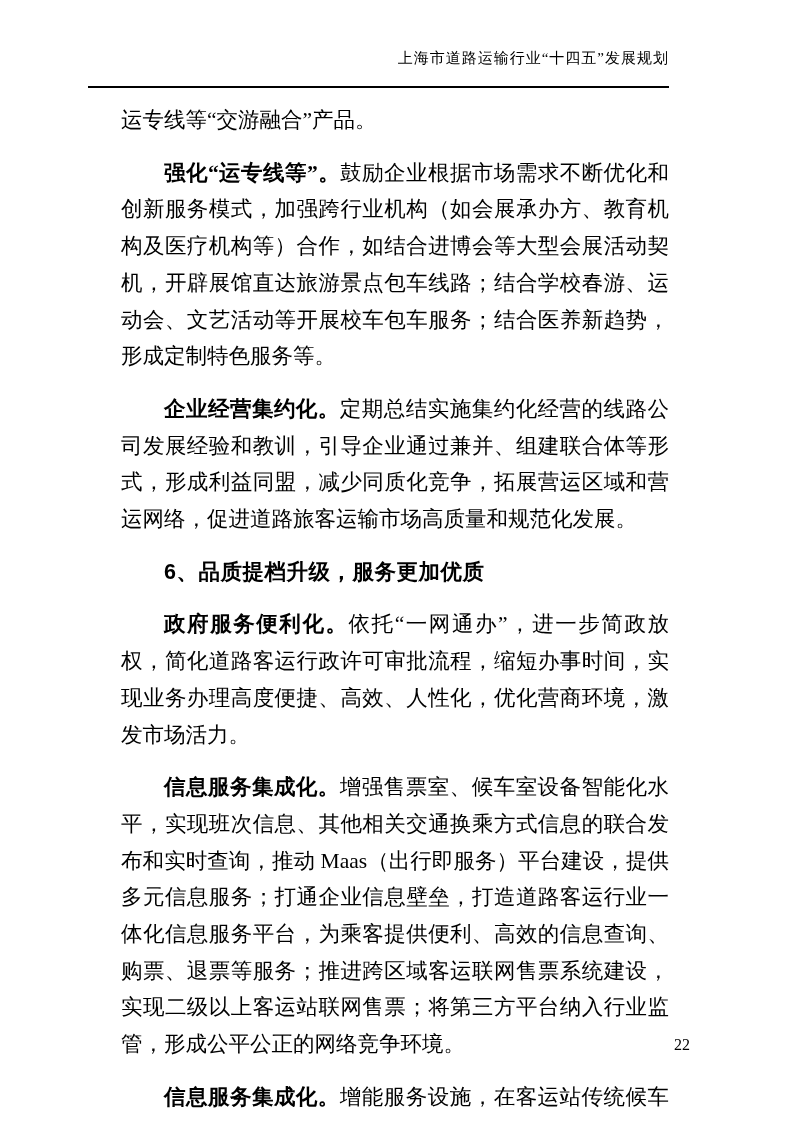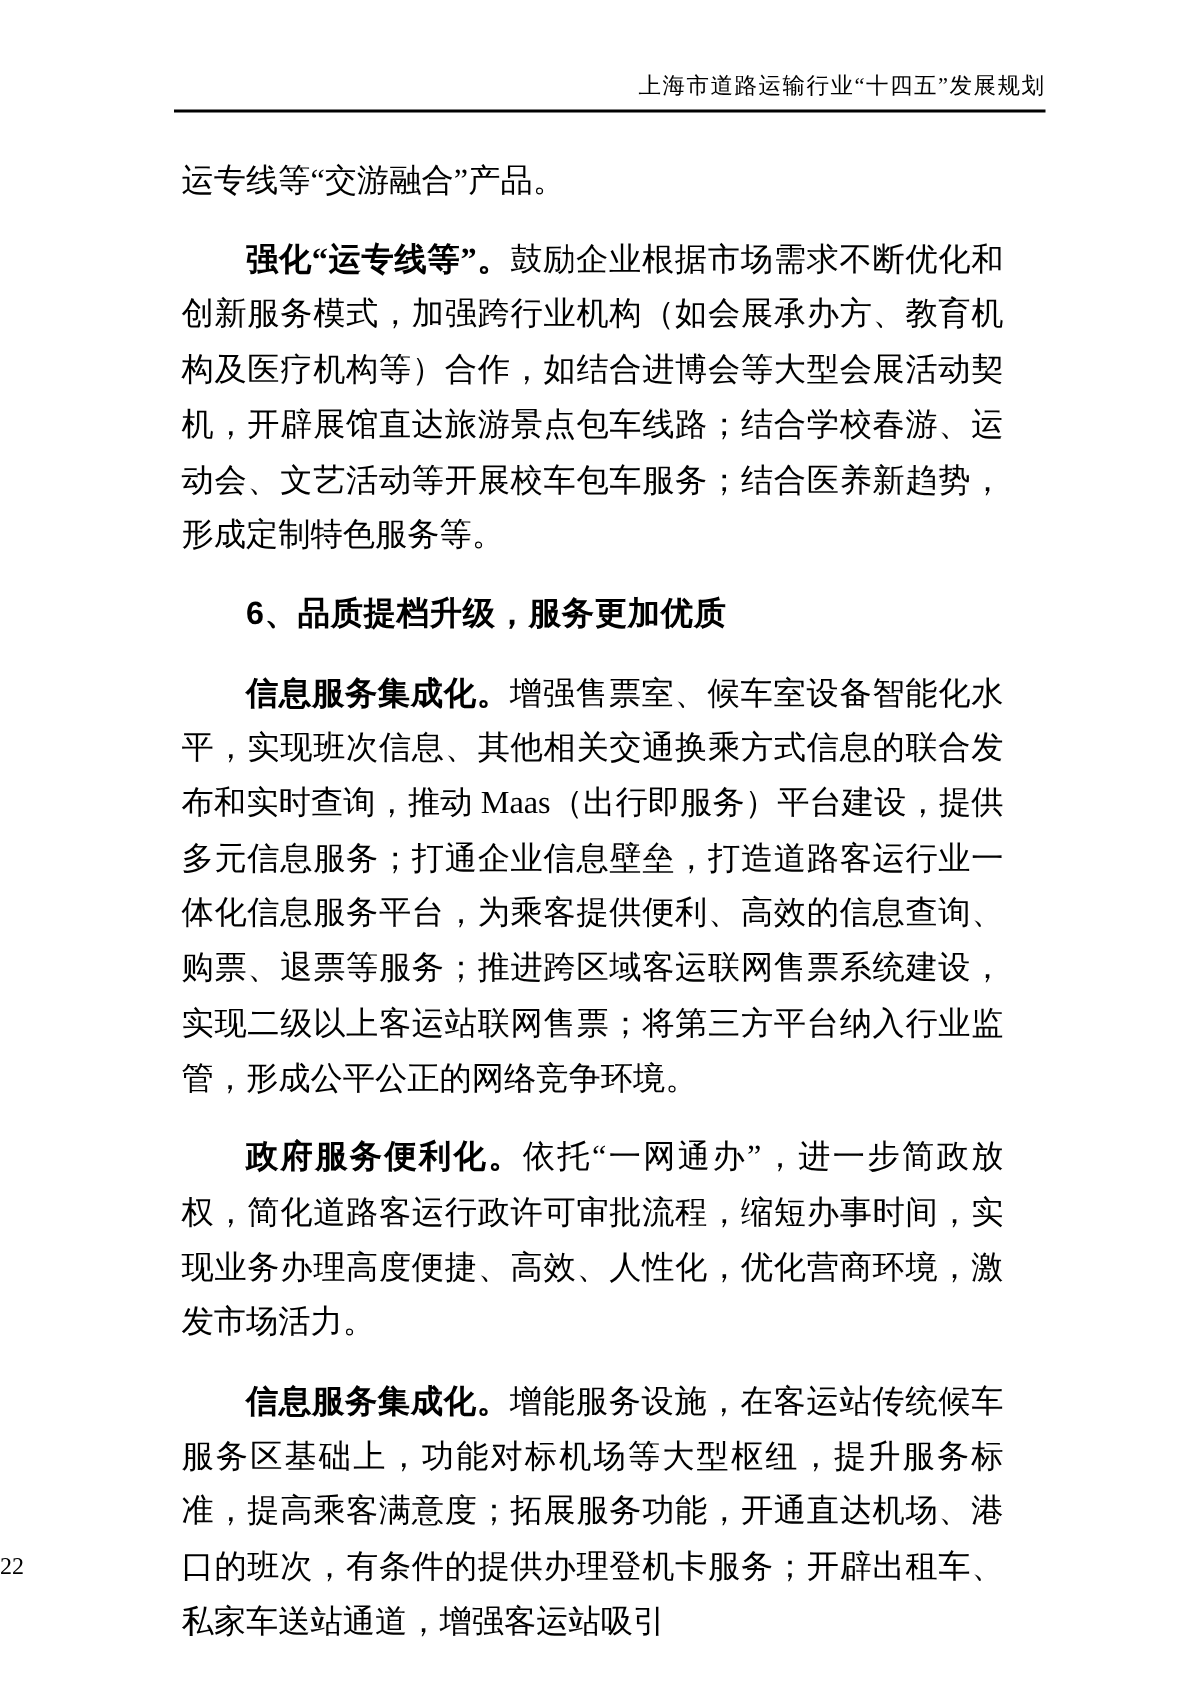--- a/index.html
+++ b/index.html
@@ -16,28 +16,28 @@
     overflow: hidden;
   }
   .page {
     position: absolute;
     inset: 0;
     background: #ffffff;
   }
   
   .doc-header {
     position: absolute;
-    left: 116px;
+    left: 88px;
     top: 50px;
     width: 581px;
     text-align: right;
     font-size: 15px;
     letter-spacing: 1px;
     line-height: 17px;
-    padding-bottom: 6px;
+    padding-bottom: 19px;
     border-bottom: 2px solid #000000;
     font-family: "Liberation Serif", "DejaVu Serif", serif;
   }
   
   .doc-body {
     position: absolute;
     left: 105px;
     top: 86px;
     width: 580px;
     font-size: 21.5px;
@@ -61,21 +61,21 @@
     font-weight: bold;
     font-family: "Liberation Sans", "DejaVu Sans", sans-serif;
     letter-spacing: 0.5px;
   }
   
   .page-footer {
     position: absolute;
     left: 0;
     top: 1036px;
     width: 690px;
-    text-align: left;
+    text-align: right;
     font-size: 16px;
     line-height: 18px;
   }
 </style>
 </head>
 <body>
 
 <div class="page">
 
   <div class="doc-header">
@@ -85,31 +85,34 @@
   <div class="doc-body">
 
     <p class="continuation">
       <span>运专线等“交游融合”产品。</span>
     </p>
 
     <p>
       <span class="lead">强化“运专线等”。</span><span>鼓励企业根据市场需求不断优化和创新服务模式，加强跨行业机构（如会展承办方、教育机构及医疗机构等）合作，如结合进博会等大型会展活动契机，开辟展馆直达旅游景点包车线路；结合学校春游、运动会、文艺活动等开展校车包车服务；结合医养新趋势，形成定制特色服务等。</span>
     </p>
 
+    <p>
+      <span class="lead">企业经营集约化。</span><span>定期总结实施集约化经营的线路公司发展经验和教训，引导企业通过兼并、组建联合体等形式，形成利益同盟，减少同质化竞争，拓展营运区域和营运网络，促进道路旅客运输市场高质量和规范化发展。</span>
+    </p>
 
     <p class="section-heading">
       <span>6、品质提档升级，服务更加优质</span>
     </p>
 
     <p>
-      <span class="lead">信息服务集成化。</span><span>增强售票室、候车室设备智能化水平，实现班次信息、其他相关交通换乘方式信息的联合发布和实时查询，推动 Maas（出行即服务）平台建设，提供多元信息服务；打通企业信息壁垒，打造道路客运行业一体化信息服务平台，为乘客提供便利、高效的信息查询、购票、退票等服务；推进跨区域客运联网售票系统建设，实现二级以上客运站联网售票；将第三方平台纳入行业监管，形成公平公正的网络竞争环境。</span>
+      <span class="lead">政府服务便利化。</span><span>依托“一网通办”，进一步简政放权，简化道路客运行政许可审批流程，缩短办事时间，实现业务办理高度便捷、高效、人性化，优化营商环境，激发市场活力。</span>
     </p>
 
     <p>
-      <span class="lead">政府服务便利化。</span><span>依托“一网通办”，进一步简政放权，简化道路客运行政许可审批流程，缩短办事时间，实现业务办理高度便捷、高效、人性化，优化营商环境，激发市场活力。</span>
+      <span class="lead">信息服务集成化。</span><span>增强售票室、候车室设备智能化水平，实现班次信息、其他相关交通换乘方式信息的联合发布和实时查询，推动 Maas（出行即服务）平台建设，提供多元信息服务；打通企业信息壁垒，打造道路客运行业一体化信息服务平台，为乘客提供便利、高效的信息查询、购票、退票等服务；推进跨区域客运联网售票系统建设，实现二级以上客运站联网售票；将第三方平台纳入行业监管，形成公平公正的网络竞争环境。</span>
     </p>
 
     <p>
       <span class="lead">信息服务集成化。</span><span>增能服务设施，在客运站传统候车服务区基础上，功能对标机场等大型枢纽，提升服务标准，提高乘客满意度；拓展服务功能，开通直达机场、港口的班次，有条件的提供办理登机卡服务；开辟出租车、私家车送站通道，增强客运站吸引</span>
     </p>
 
   </div>
 
   <div class="page-footer">
     <span>22</span>

